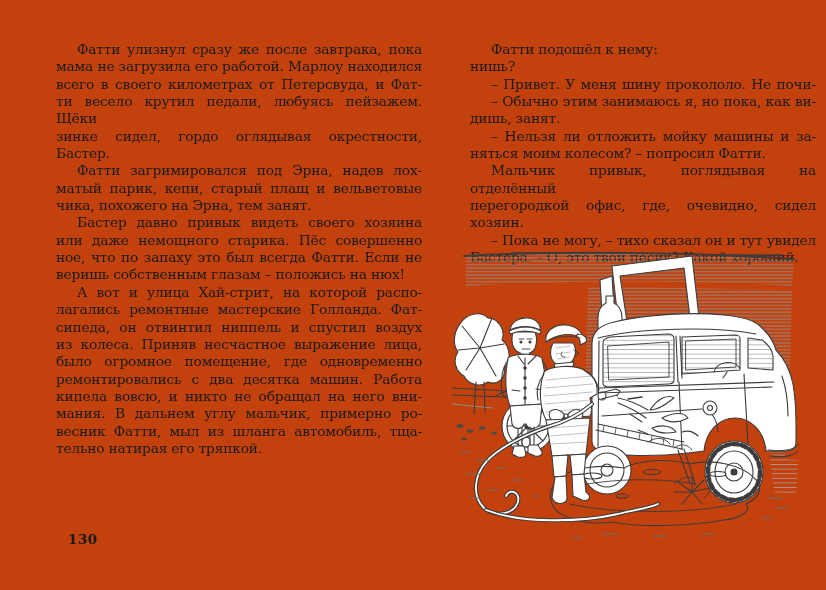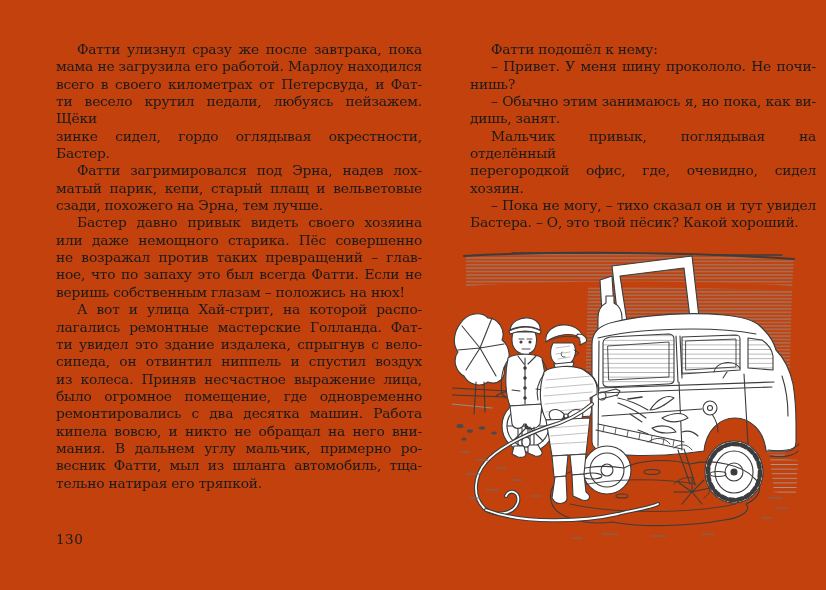--- a/index.html
+++ b/index.html
@@ -5,75 +5,77 @@
   html,body{margin:0;padding:0;background:#fff;}
   .screen{position:relative;width:826px;height:590px;background:#c2410c;overflow:hidden;
           font-family:"DejaVu Serif","Liberation Serif",serif;color:#1b1b1b;padding-left:20px;}
   .col{position:absolute;top:41px;font-size:13.8px;line-height:17.35px;letter-spacing:-0.2px;}
   .col-left{left:56px;width:366px;}
   .col-right{left:470px;width:346px;}
   .para{margin:0;}
   .line{text-align:justify;text-align-last:justify;}
   .line.first{text-indent:21px;}
   .line.last{text-align-last:left;}
-  .pagenum{position:absolute;left:56px;top:531px;font-size:13.5px;font-weight:normal;letter-spacing:0.5px;}
+  .pagenum{position:absolute;left:68px;top:531px;font-size:13.5px;font-weight:bold;letter-spacing:0.5px;}
   .illus{position:absolute;left:452px;top:246px;width:352px;height:308px;}
   .illus svg{display:block;width:100%;height:100%;}
 </style>
 </head>
 <body>
 
 <div class="screen">
 
   <div class="col col-left">
       <div class="para">
         <div class="line first">Фатти улизнул сразу же после завтрака, пока</div>
         <div class="line">мама не загрузила его работой. Марлоу находился</div>
         <div class="line">всего в своего километрах от Петерсвуда, и Фат-</div>
         <div class="line">ти весело крутил педали, любуясь пейзажем. Щёки</div>
         <div class="line last">зинке сидел, гордо оглядывая окрестности, Бастер.</div>
       </div>
       <div class="para">
         <div class="line first">Фатти загримировался под Эрна, надев лох-</div>
         <div class="line">матый парик, кепи, старый плащ и вельветовые</div>
-        <div class="line last">сзади, похожего на Эрна, тем лучше.</div>
+        <div class="line last">чика, похожего на Эрна, тем занят.</div>
       </div>
       <div class="para">
         <div class="line first">Бастер давно привык видеть своего хозяина</div>
         <div class="line">или даже немощного старика. Пёс совершенно</div>
-        <div class="line">не возражал против таких превращений – глав-</div>
         <div class="line">ное, что по запаху это был всегда Фатти. Если не</div>
         <div class="line last">веришь собственным глазам – положись на нюх!</div>
       </div>
       <div class="para">
         <div class="line first">А вот и улица Хай-стрит, на которой распо-</div>
         <div class="line">лагались ремонтные мастерские Голланда. Фат-</div>
-        <div class="line">ти увидел это здание издалека, спрыгнув с вело-</div>
         <div class="line">сипеда, он отвинтил ниппель и спустил воздух</div>
         <div class="line">из колеса. Приняв несчастное выражение лица,</div>
         <div class="line">было огромное помещение, где одновременно</div>
         <div class="line">ремонтировались с два десятка машин. Работа</div>
         <div class="line">кипела вовсю, и никто не обращал на него вни-</div>
         <div class="line">мания. В дальнем углу мальчик, примерно ро-</div>
         <div class="line">весник Фатти, мыл из шланга автомобиль, тща-</div>
         <div class="line last">тельно натирая его тряпкой.</div>
       </div>
     </div>
 
   <div class="col col-right">
       <div class="para">
         <div class="line first last">Фатти подошёл к нему:</div>
       </div>
       <div class="para">
+        <div class="line last">нишь?</div>
         <div class="line first">– Привет. У меня шину прокололо. Не почи-</div>
-        <div class="line last">нишь?</div>
       </div>
       <div class="para">
         <div class="line first">– Обычно этим занимаюсь я, но пока, как ви-</div>
         <div class="line last">дишь, занят.</div>
+      </div>
+      <div class="para">
+        <div class="line first">– Нельзя ли отложить мойку машины и за-</div>
+        <div class="line last">няться моим колесом? – попросил Фатти.</div>
       </div>
       <div class="para">
         <div class="line first">Мальчик привык, поглядывая на отделённый</div>
         <div class="line last">перегородкой офис, где, очевидно, сидел хозяин.</div>
       </div>
       <div class="para">
         <div class="line first">– Пока не могу, – тихо сказал он и тут увидел</div>
         <div class="line last">Бастера. – О, это твой пёсик? Какой хороший.</div>
       </div>
     </div>

